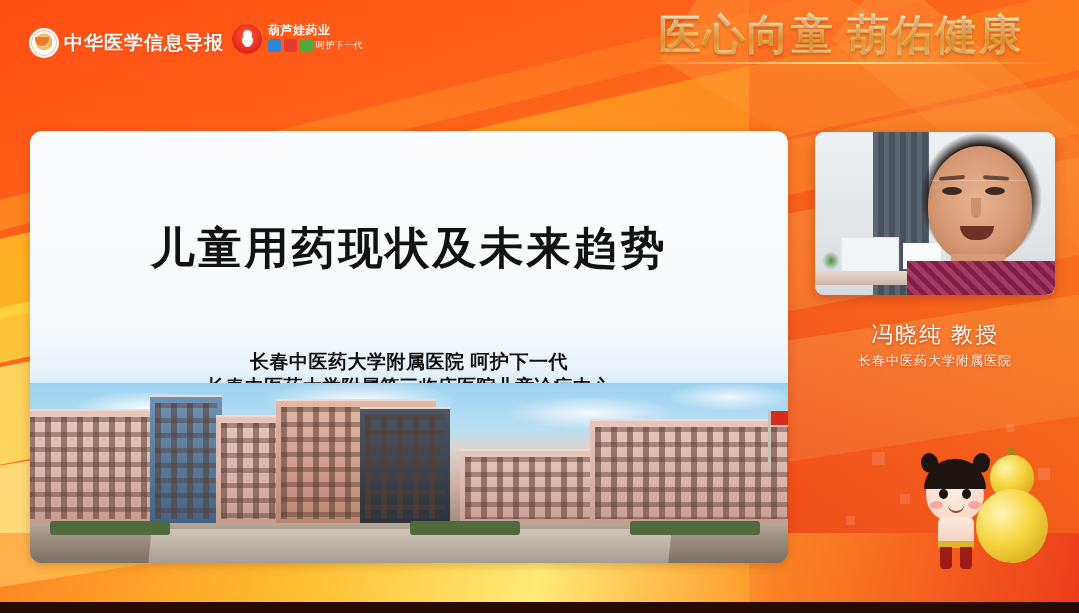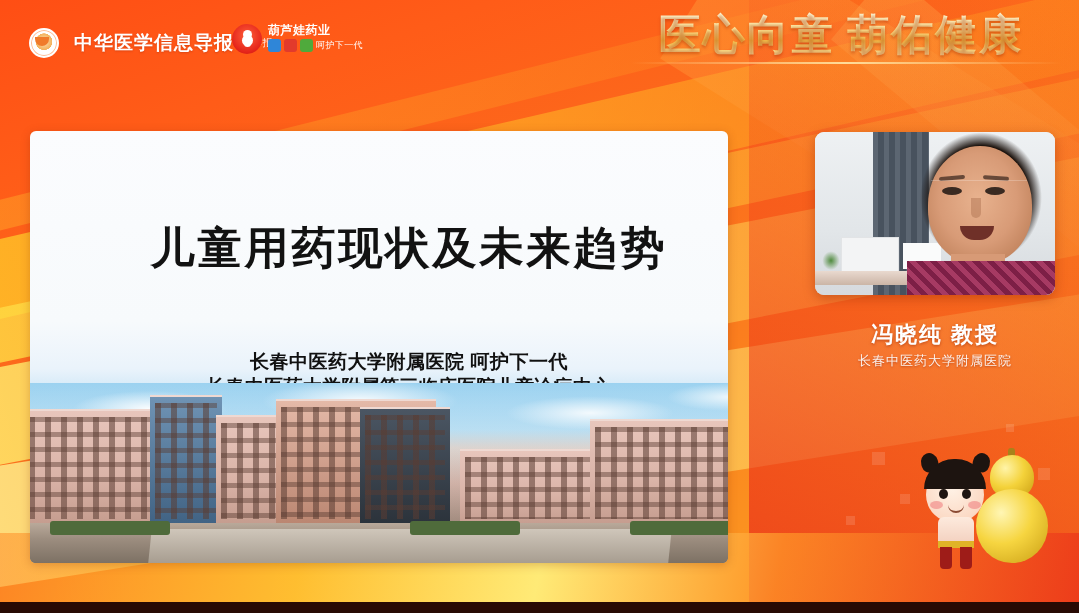--- a/index.html
+++ b/index.html
@@ -51,21 +51,21 @@
     pointer-events: none;
   }
   .bottom-strip {
     position: absolute; left: 0; bottom: 0; width: 1079px; height: 11px;
     background: #280a04;
   }
 
   
   .header { position: absolute; left: 0; top: 0; width: 1079px; height: 104px; }
 
-  .logo-cma { position: absolute; left: 29px; top: 28px; display: flex; align-items: center; gap: 15px; }
+  .logo-cma { position: absolute; left: 29px; top: 28px; display: flex; align-items: center; gap: 5px; }
   .cma-seal {
     width: 26px; height: 26px; border-radius: 50%;
     background: radial-gradient(circle at 50% 45%, #fde3b8 0%, #f3b15c 42%, #ffffff 44%, #ffffff 100%);
     border: 2px solid #ffffff;
     box-shadow: inset 0 0 0 1px rgba(255,120,40,.5);
     position: relative;
   }
   .cma-seal::after {
     content: ""; position: absolute; left: 4px; top: 7px; width: 14px; height: 9px;
     background: #f07a2a; border-radius: 0 0 8px 8px;
@@ -115,22 +115,22 @@
     background: linear-gradient(90deg, rgba(212,42,20,.0) 0%, rgba(214,44,20,.55) 20%, rgba(205,40,18,.62) 50%, rgba(214,44,20,.45) 85%, rgba(214,44,20,0) 100%);
     display: flex; align-items: center; justify-content: center;
   }
   .event-subtitle {
     color: #fff; font-size: 16px; font-weight: 700; letter-spacing: 1.5px;
     text-shadow: 0 1px 2px rgba(120,20,0,.6); white-space: nowrap;
   }
 
   
   .slide {
-    position: absolute; left: 30px; top: 131px; width: 698px; height: 432px;
-    border-radius: 6px; overflow: hidden;
+    position: absolute; left: 30px; top: 131px; width: 758px; height: 432px;
+    border-radius: 12px; overflow: hidden;
     background: linear-gradient(180deg, #fbfcfe 0%, #f7fafc 44%, #eaf3fb 55%, #bfe0f4 64%, #9fd2f2 70%);
     box-shadow: 0 2px 10px rgba(120,30,0,.25);
   }
   .slide-title {
     position: absolute; left: 0; top: 88px; width: 758px; text-align: center;
     font-size: 44px; font-weight: 700; color: #121212; letter-spacing: 3px;
     font-family: "DejaVu Sans", sans-serif;
   }
   .slide-sub {
     position: absolute; left: 0; top: 218px; width: 758px; text-align: center;
@@ -224,21 +224,21 @@
   .glasses { position: absolute; left: 116px; top: 48px; width: 96px; height: 24px;
     border-top: 1px solid rgba(255,255,255,.45); opacity: .5; }
   .nose { position: absolute; left: 156px; top: 66px; width: 10px; height: 20px; border-radius: 0 0 6px 6px; background: rgba(170,110,78,.45); }
   .mouth { position: absolute; left: 145px; top: 94px; width: 34px; height: 14px; border-radius: 0 0 18px 18px; background: #6f3028; }
   .neck { position: absolute; left: 136px; top: 122px; width: 54px; height: 26px; background: #d79a76; }
   .shirt { position: absolute; left: 92px; bottom: 0; width: 150px; height: 34px;
     background: repeating-linear-gradient(45deg, #7d1f46 0 5px, #a63a63 5px 10px); }
 
   .speaker-name {
     position: absolute; left: 815px; top: 320px; width: 240px; text-align: center;
-    color: #fff; font-size: 22px; font-weight: 700; letter-spacing: 2px;
+    color: #fff; font-size: 22px; font-weight: 400; letter-spacing: 2px;
     text-shadow: 0 1px 3px rgba(140,30,0,.55);
   }
   .speaker-org {
     position: absolute; left: 815px; top: 352px; width: 240px; text-align: center;
     color: rgba(255,255,255,.92); font-size: 13px; letter-spacing: 1px;
     text-shadow: 0 1px 2px rgba(140,30,0,.5);
   }
 
   
   .mascot { position: absolute; left: 918px; top: 443px; width: 140px; height: 140px; }

